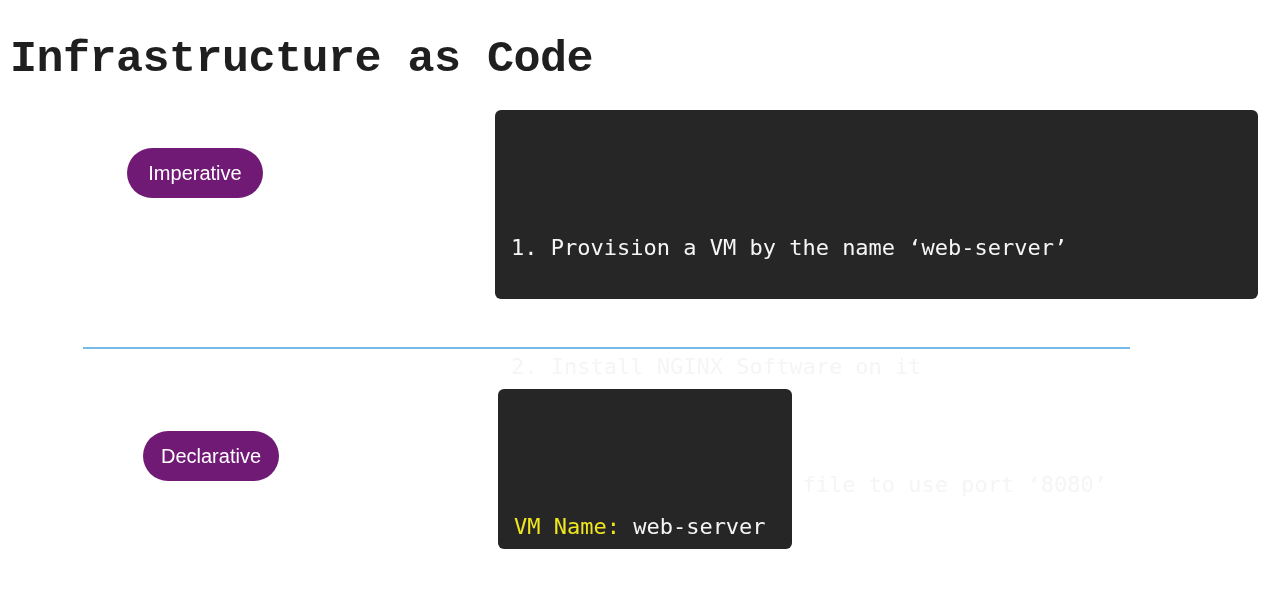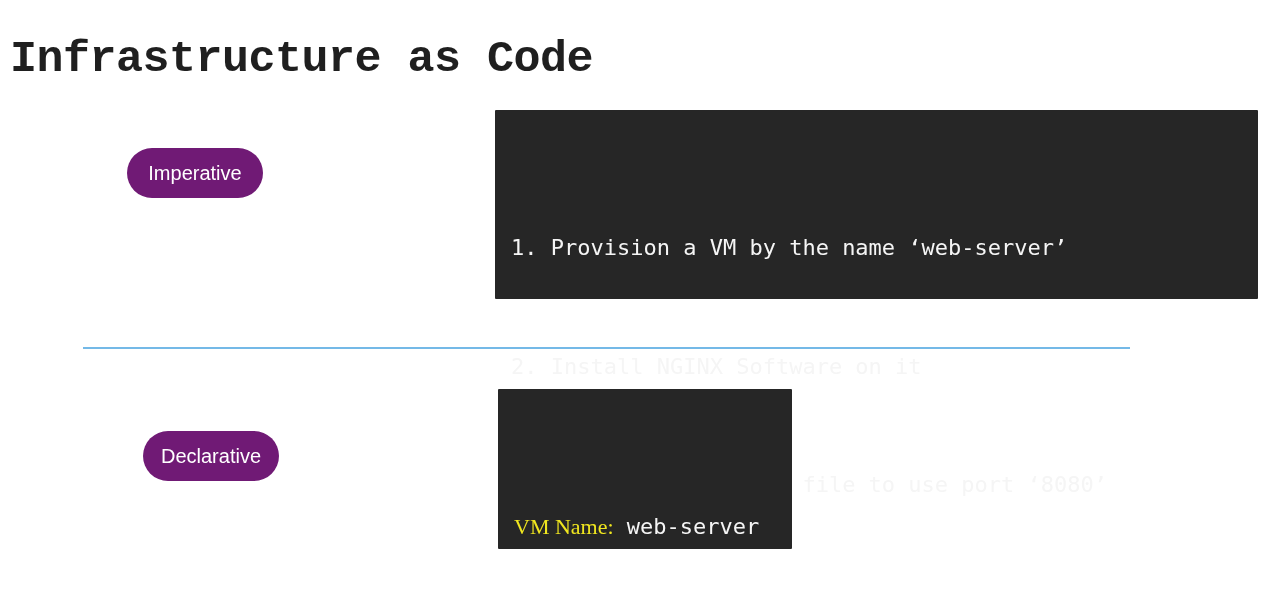--- a/index.html
+++ b/index.html
@@ -32,39 +32,39 @@
     display: flex;
     align-items: center;
     justify-content: center;
     white-space: nowrap;
   }
   .pill-imperative { left: 127px; top: 148px; }
   .pill-declarative { left: 143px; top: 431px; }
   .codeblock {
     position: absolute;
     background: #262626;
-    border-radius: 1px;
+    border-radius: 6px;
     color: #f5f5f5;
     font-family: "DejaVu Sans Mono", "Liberation Mono", monospace;
     font-size: 22px;
     line-height: 29.6px;
     padding: 5px 16px;
     box-sizing: border-box;
     white-space: pre;
   }
   .codeblock-imperative {
     left: 495px; top: 110px;
     width: 763px; height: 189px;
   }
   .codeblock-declarative {
     left: 498px; top: 389px;
     width: 294px; height: 160px;
   }
   .code-line { white-space: pre; }
-  .prop-key { color: #f0e61f; margin-right: 13.2px; font-family: Liberation Serif, serif; }
+  .prop-key { color: #f0e61f; margin-right: 13.2px; }
   .divider {
     position: absolute;
     left: 83px; top: 347px;
     width: 1047px; height: 2px;
     background: #74b9e7;
   }
 </style>
 </head>
 <body>
 

